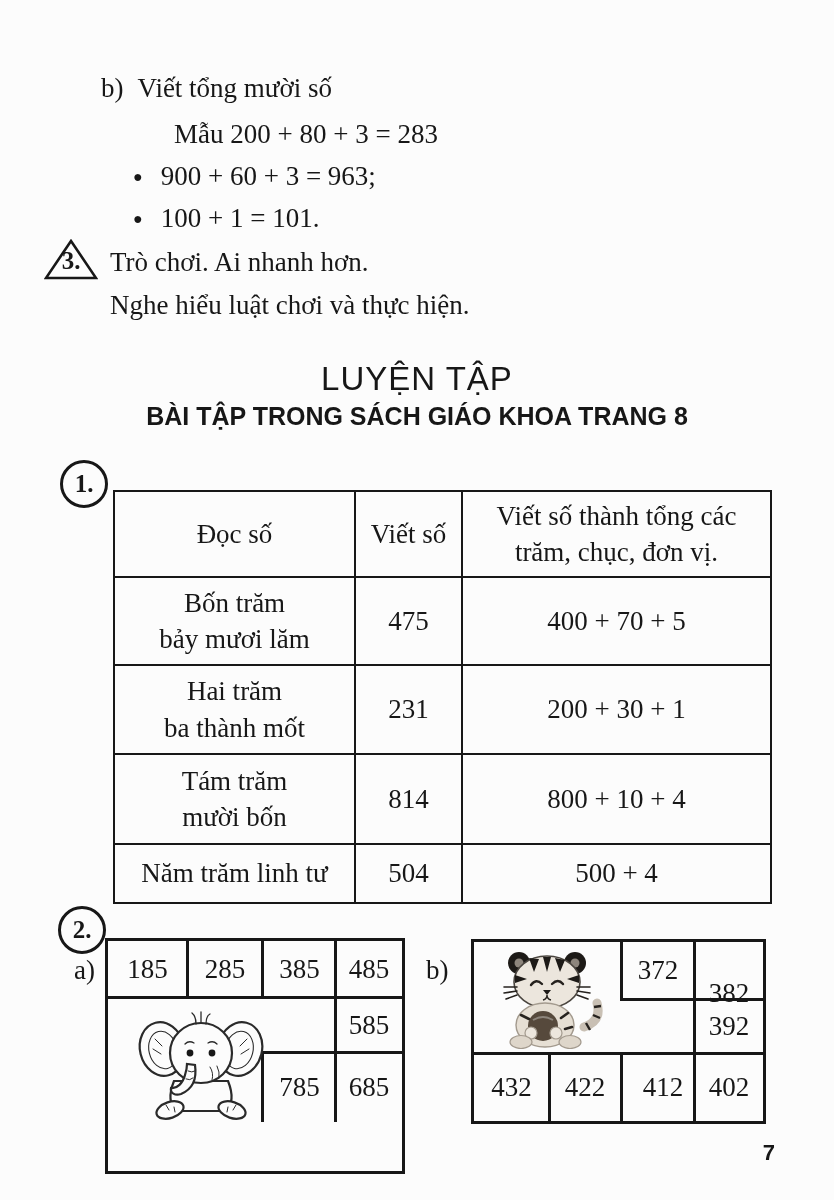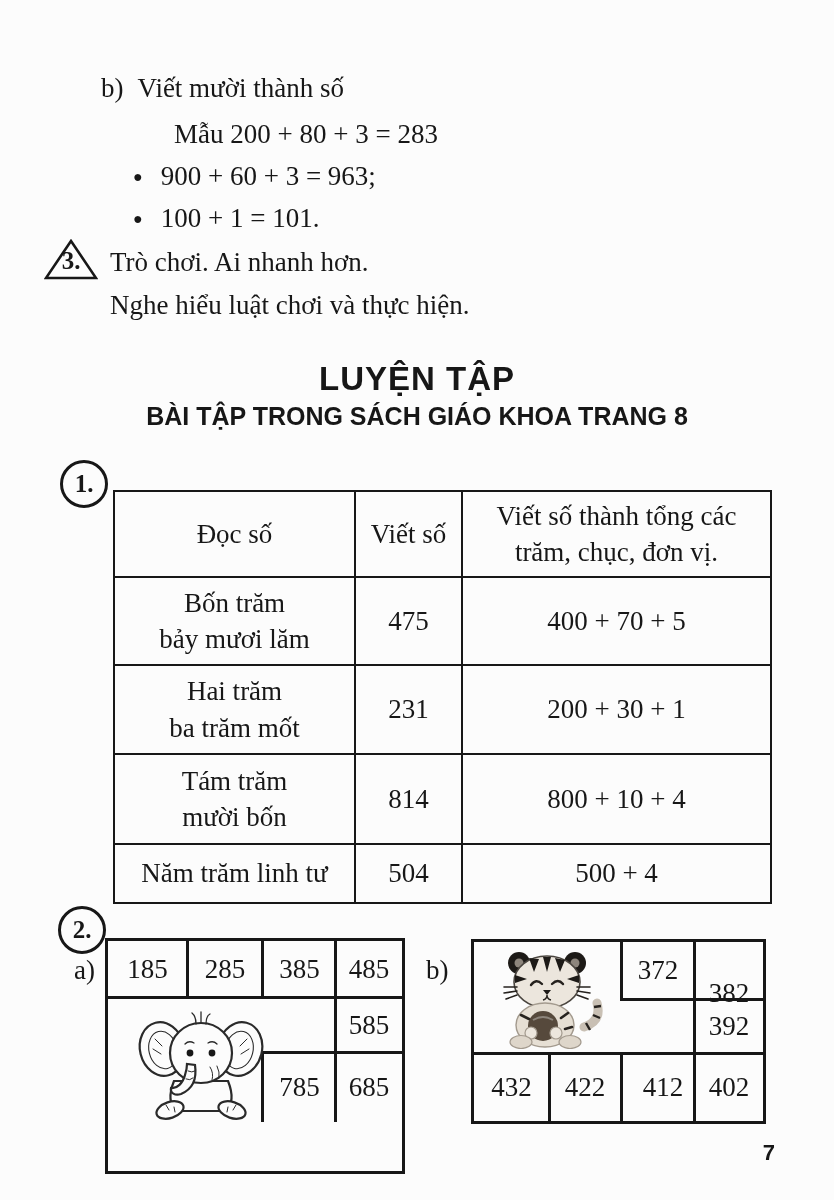--- a/index.html
+++ b/index.html
@@ -17,21 +17,21 @@
   .tri-badge { position:absolute; left:44px; top:239px; width:54px; height:42px; }
   .tri-badge svg { position:absolute; left:0; top:0; }
   .tri-badge .num {
     position:absolute; left:0; top:9px; width:54px; text-align:center;
     font-weight:bold; font-size:25px; line-height:1;
   }
 
   
   .h-title {
     position:absolute; left:0; top:360px; width:834px; text-align:center;
-    font-family:"Liberation Sans", sans-serif; font-weight:bold; font-size:33px;
+    font-family:"Liberation Sans", sans-serif; font-weight:normal; font-size:33px;
     letter-spacing:1px;
   }
   .h-sub {
     position:absolute; left:0; top:402px; width:834px; text-align:center;
     font-family:"Liberation Sans", sans-serif; font-weight:bold; font-size:25px;
   }
 
   
   .circle-badge {
     position:absolute; width:42px; height:42px; border:3px solid #171717;
@@ -72,21 +72,21 @@
     position:absolute; left:735px; top:1140px; width:40px; text-align:right;
     font-family:"Liberation Sans", sans-serif; font-weight:bold; font-size:22px;
   }
 </style>
 </head>
 <body>
 
 <div class="page">
 
   <div class="line" style="left:101px; top:72px;">
-    <span class="part-label">b)</span><span>Viết mười thành số</span>
+    <span class="part-label">b)</span><span>Viết tổng mười số</span>
   </div>
   <div class="line" style="left:128px; top:118px;margin-left:46px;">Mẫu 200 + 80 + 3 = 283</div>
   <div class="line bullet-row" style="left:133px; top:160px;">
     <span class="bullet">●</span>
     <span>900 + 60 + 3 = 963;</span>
   </div>
   <div class="line bullet-row" style="left:133px; top:202px;">
     <span class="bullet">●</span>
     <span>100 + 1 = 101.</span>
   </div>
@@ -124,21 +124,21 @@
       <td>
         <div class="name-line">Bốn trăm</div>
         <div class="name-line">bảy mươi lăm</div>
       </td>
       <td>475</td>
       <td>400 + 70 + 5</td>
     </tr>
     <tr class="tr-r1">
       <td>
         <div class="name-line">Hai trăm</div>
-        <div class="name-line">ba trăm mốt</div>
+        <div class="name-line">ba thành mốt</div>
       </td>
       <td>231</td>
       <td>200 + 30 + 1</td>
     </tr>
     <tr class="tr-r2">
       <td>
         <div class="name-line">Tám trăm</div>
         <div class="name-line">mười bốn</div>
       </td>
       <td>814</td>

